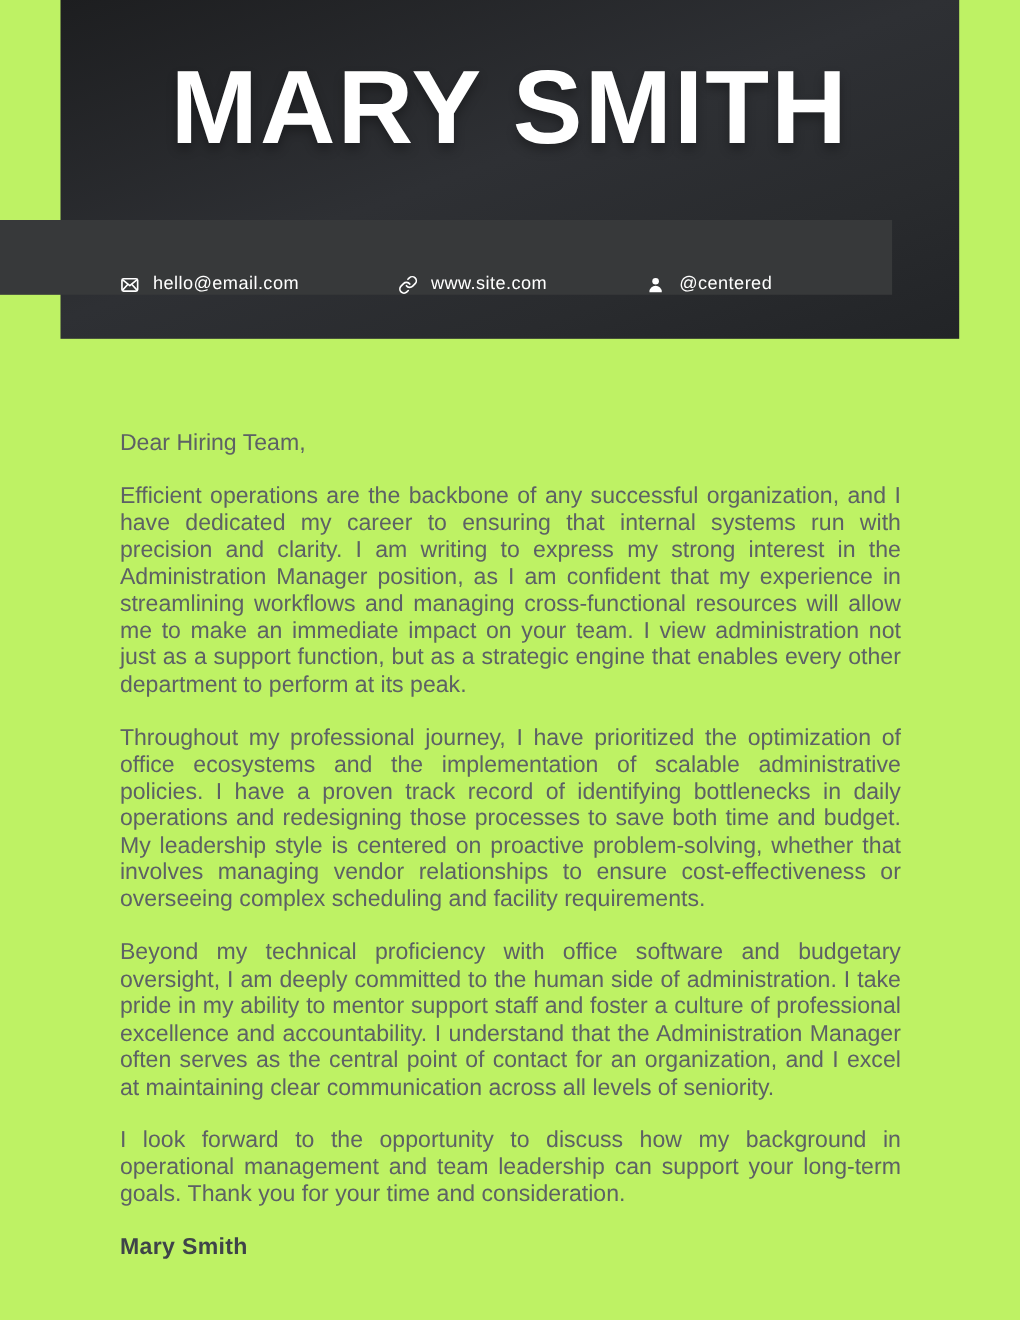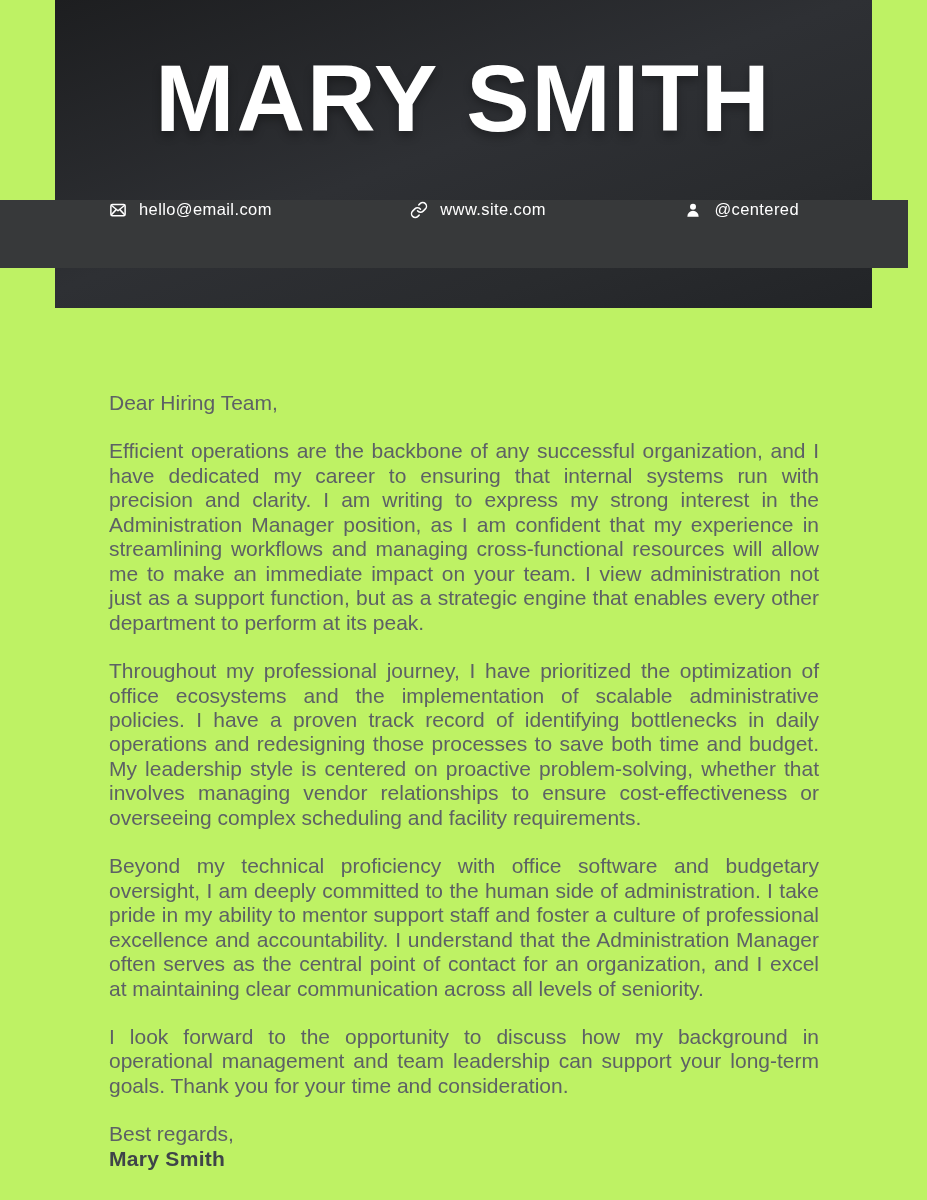--- a/index.html
+++ b/index.html
@@ -34,25 +34,25 @@
     letter-spacing: 2px;
     line-height: 1.1;
     white-space: nowrap;
     text-shadow: 0 5px 10px rgba(0,0,0,0.30);
   }
   
   .contact-bar {
     position: absolute;
     left: 0;
     top: 200px;
-    width: 908px;
+    width: 811px;
     height: 68px;
     background: #37393a;
     display: flex;
-    align-items: flex-start;
+    align-items: flex-end;
   }
   .contact-inner {
     width: 100%;
     padding: 0 109px;
     display: flex;
     justify-content: space-between;
     align-items: center;
   }
   .contact-item {
     display: flex;
@@ -140,17 +140,16 @@
 
     </div>
   </div>
 
   <div class="letter">
     <p class="salutation">Dear Hiring Team,</p>
     <p>Efficient operations are the backbone of any successful organization, and I have dedicated my career to ensuring that internal systems run with precision and clarity. I am writing to express my strong interest in the Administration Manager position, as I am confident that my experience in streamlining workflows and managing cross-functional resources will allow me to make an immediate impact on your team. I view administration not just as a support function, but as a strategic engine that enables every other department to perform at its peak.</p>
     <p>Throughout my professional journey, I have prioritized the optimization of office ecosystems and the implementation of scalable administrative policies. I have a proven track record of identifying bottlenecks in daily operations and redesigning those processes to save both time and budget. My leadership style is centered on proactive problem-solving, whether that involves managing vendor relationships to ensure cost-effectiveness or overseeing complex scheduling and facility requirements.</p>
     <p>Beyond my technical proficiency with office software and budgetary oversight, I am deeply committed to the human side of administration. I take pride in my ability to mentor support staff and foster a culture of professional excellence and accountability. I understand that the Administration Manager often serves as the central point of contact for an organization, and I excel at maintaining clear communication across all levels of seniority.</p>
     <p>I look forward to the opportunity to discuss how my background in operational management and team leadership can support your long-term goals. Thank you for your time and consideration.</p>
-    <p class="closing">Best regards,</p>
     <p class="signature-name">Mary Smith</p>
   </div>
 
 </div>
 
 </body></html>

